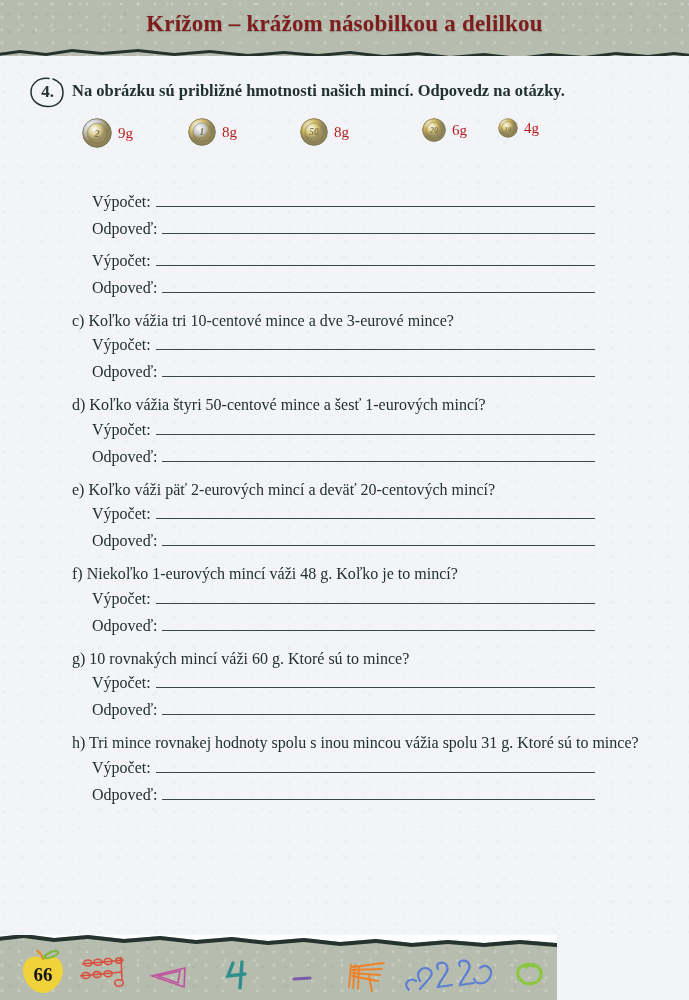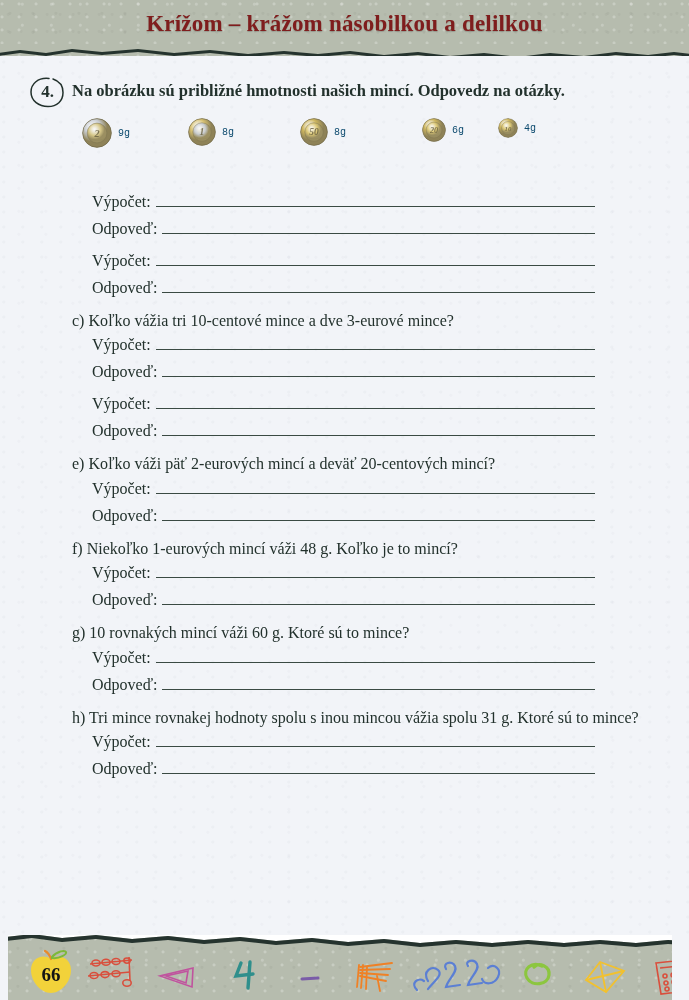--- a/index.html
+++ b/index.html
@@ -123,23 +123,22 @@
     height: 46px;
   }
   .coin-item {
     position: absolute;
     top: 0;
     display: flex;
     align-items: center;
     gap: 6px;
   }
   .coin-weight {
-    font-size: 10px;
-    color: #0c4a6e;
-    font-family: Liberation Mono, monospace;
+    font-size: 15px;
+    color: #b91c1c;
   }
   .coin {
     position: relative;
     border-radius: 50%;
     display: block;
   }
 
   
   #questions {
     position: absolute;
@@ -177,25 +176,24 @@
     border-bottom: 1.4px solid #3a4a43;
     margin-left: 5px;
     margin-right: 94px;
     height: 13px;
   }
 
   
   #footer-band {
     position: absolute;
     left: 0; top: 935px;
-    width: 664px;
+    width: 557px;
     height: 65px;
     background: #b6bcae;
     overflow: hidden;
-    margin-left: 8px;
   }
   #footer-band .grain {
     position: absolute; inset: 0;
     background-image:
       radial-gradient(circle at 12% 30%, rgba(255,255,255,.35) 0 1px, transparent 2px),
       radial-gradient(circle at 43% 70%, rgba(0,0,0,.05) 0 1px, transparent 2px),
       radial-gradient(circle at 77% 20%, rgba(255,255,255,.3) 0 1px, transparent 2px);
     background-size: 17px 13px, 23px 19px, 29px 21px;
     opacity: .7;
   }
@@ -396,20 +394,21 @@
           <div class="answer-line">
             <span class="answer-label">Výpočet:</span>
             <span class="answer-rule"></span>
           </div>
           <div class="answer-line">
             <span class="answer-label">Odpoveď:</span>
             <span class="answer-rule"></span>
           </div>
         </div>
         <div class="question-block">
+          <div class="q-text"><span class="q-label">d)</span> <span>Koľko vážia štyri 50-centové mince a šesť 1-eurových mincí?</span></div>
           <div class="answer-line">
             <span class="answer-label">Výpočet:</span>
             <span class="answer-rule"></span>
           </div>
           <div class="answer-line">
             <span class="answer-label">Odpoveď:</span>
             <span class="answer-rule"></span>
           </div>
         </div>
         <div class="question-block">

